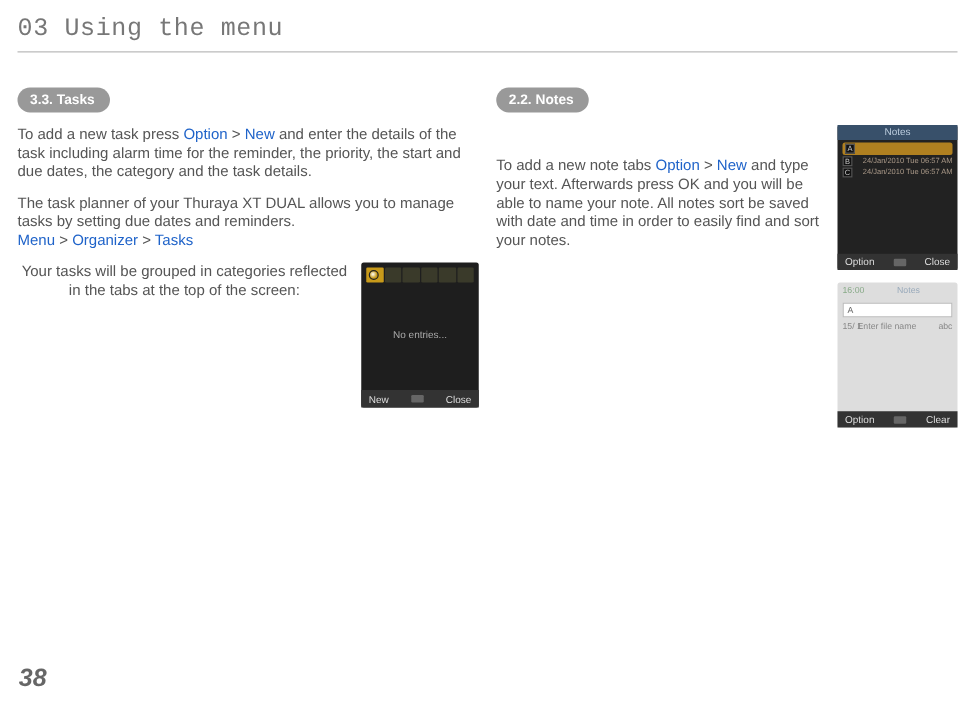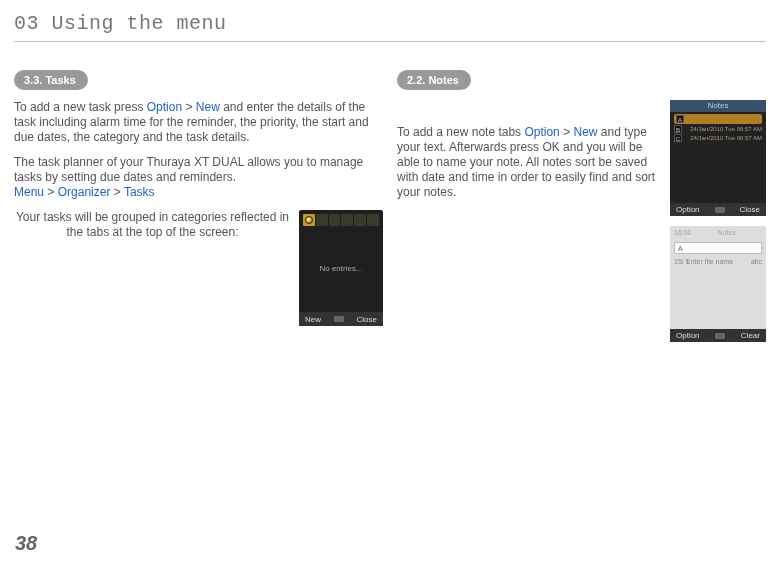--- a/index.html
+++ b/index.html
@@ -57,21 +57,21 @@
   }
   .crumbs .static { color: #555; }
   .link { color: #1f63c9; }
   .row-with-img {
     display: flex;
     gap: 8px;
     align-items: flex-start;
   }
   .row-with-img .text { flex: 1; text-align: center; }
   .phone {
-    width: 84px;
+    width: 94px;
     height: 116px;
     background: #1e1e1e;
     border-radius: 2px;
     position: relative;
     font-size: 8px;
     color: #bbb;
     flex-shrink: 0;
   }
   .phone .tabs {
     position: absolute;

